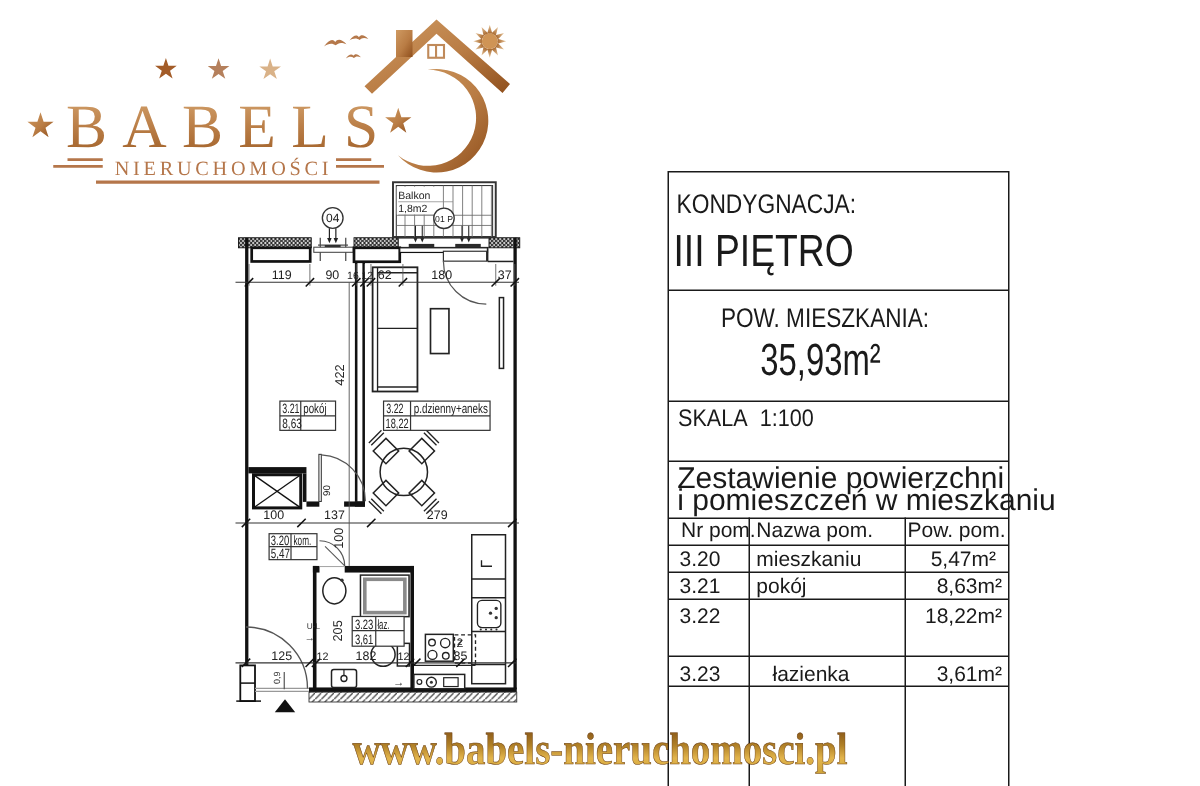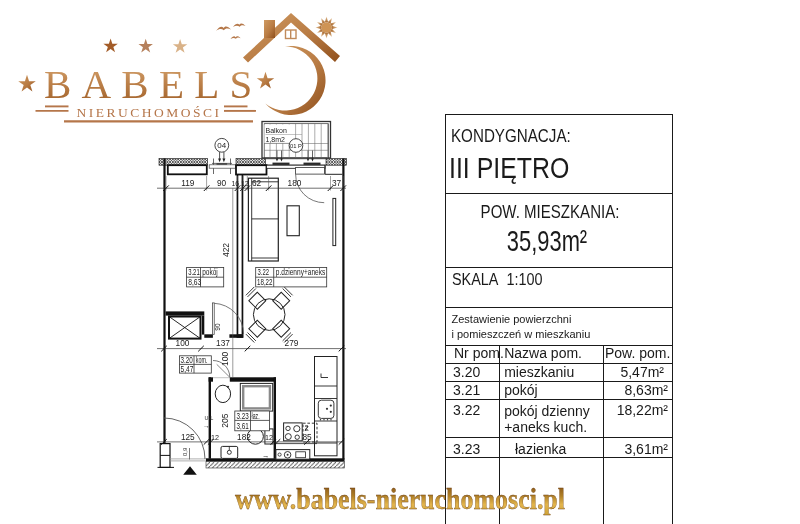--- a/index.html
+++ b/index.html
@@ -99,32 +99,31 @@
  <div class="ln" style="top:283.9px"></div>
  <div class="ln" style="top:321.8px"></div>
  <div class="ln" style="top:341.9px"></div>
  <div class="vln" style="left:52.5px;top:230.3px;bottom:0"></div>
  <div class="vln" style="left:156.5px;top:230.3px;bottom:0"></div>
  <div class="abs" style="left:4.5px;top:12px;font-size:18px;line-height:18px;transform:scaleX(0.843);transform-origin:0 0">KONDYGNACJA:</div>
  <div class="abs" style="left:3px;top:38px;font-size:30px;line-height:30px;transform:scaleX(0.829);transform-origin:0 0">III PIĘTRO</div>
  <div class="abs" style="left:0;top:88px;width:100%;text-align:center;font-size:18px;line-height:18px;transform:translateX(-9px) scaleX(0.836)">POW. MIESZKANIA:</div>
  <div class="abs" style="left:0;top:111px;width:100%;text-align:center;font-size:30px;line-height:30px;transform:translateX(-12px) scaleX(0.73)">35,93m²</div>
  <div class="abs" style="left:5.5px;top:157px;font-size:16px;line-height:16px;transform:scaleX(0.9);transform-origin:0 0">SKALA&nbsp; 1:100</div>
- <div class="abs" style="left:5.5px;top:196.6px;font-size:11px;line-height:15.6px">Zestawienie powierzchni<br>i pomieszczeń w mieszkaniu</div>
+ <div class="abs" style="left:5.5px;top:196.6px;font-size:20px;line-height:15.6px">Zestawienie powierzchni<br>i pomieszczeń w mieszkaniu</div>
  <div class="abs t14" style="left:8px;top:230.5px">Nr pom.</div>
  <div class="abs t14" style="left:58.2px;top:230.5px">Nazwa pom.</div>
  <div class="abs t14" style="left:159px;top:230.5px">Pow. pom.</div>
  <div class="abs t14" style="left:7px;top:250.1px">3.20</div>
  <div class="abs t14" style="left:58.2px;top:250.1px">mieszkaniu</div>
  <div class="abs t14" style="right:8px;top:250.1px">5,47m²</div>
  <div class="abs t14" style="left:7px;top:268px">3.21</div>
  <div class="abs t14" style="left:58.2px;top:268px">pokój</div>
  <div class="abs t14" style="right:4px;top:268px">8,63m²</div>
  <div class="abs t14" style="left:7px;top:287.6px">3.22</div>
- <div class="abs t14" style="left:58.2px;top:287.6px;line-height:16.5px">pokój dzienny<br>+aneks kuch.</div>
  <div class="abs t14" style="right:4px;top:287.6px">18,22m²</div>
  <div class="abs t14" style="left:7px;top:326.9px">3.23</div>
  <div class="abs t14" style="left:69px;top:326.9px">łazienka</div>
  <div class="abs t14" style="right:4px;top:326.9px">3,61m²</div>
 </div>
 
 <svg class="abs" style="left:0;top:478px" width="800" height="46" viewBox="0 0 800 46">
 <defs>
 <linearGradient id="gu" x1="0" y1="0" x2="0" y2="1">
  <stop offset="0" stop-color="#7a4814"></stop>

